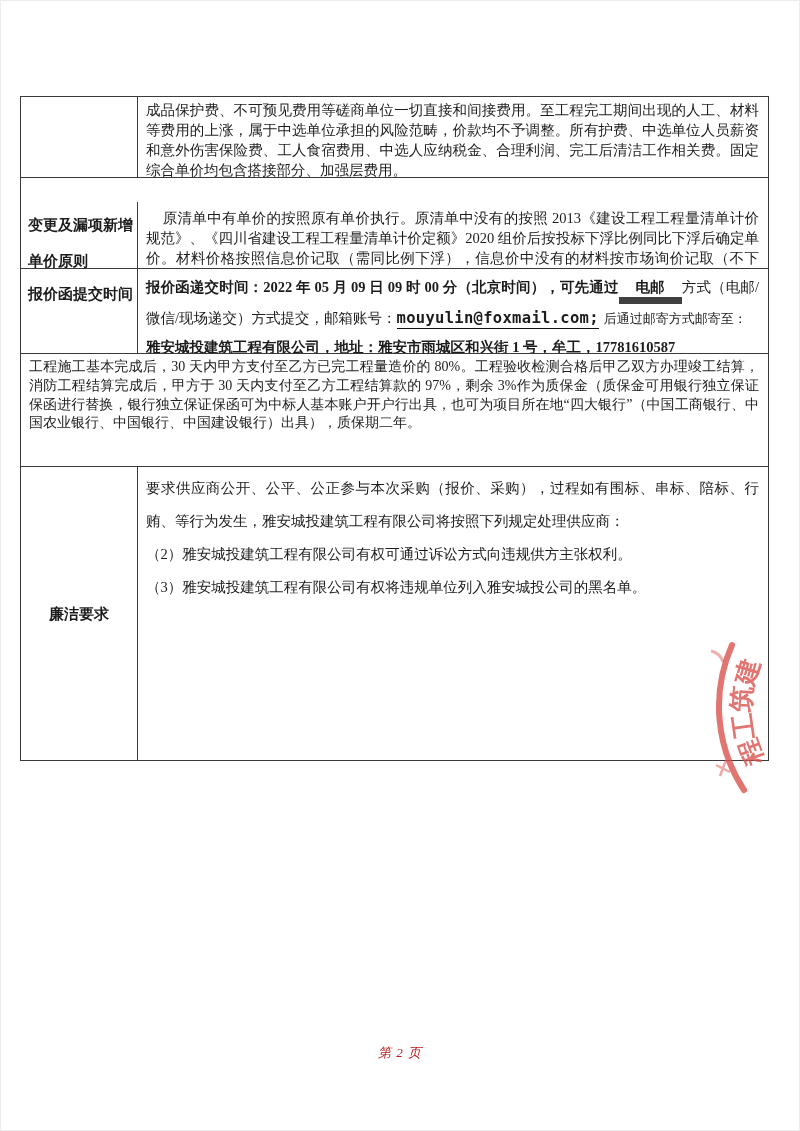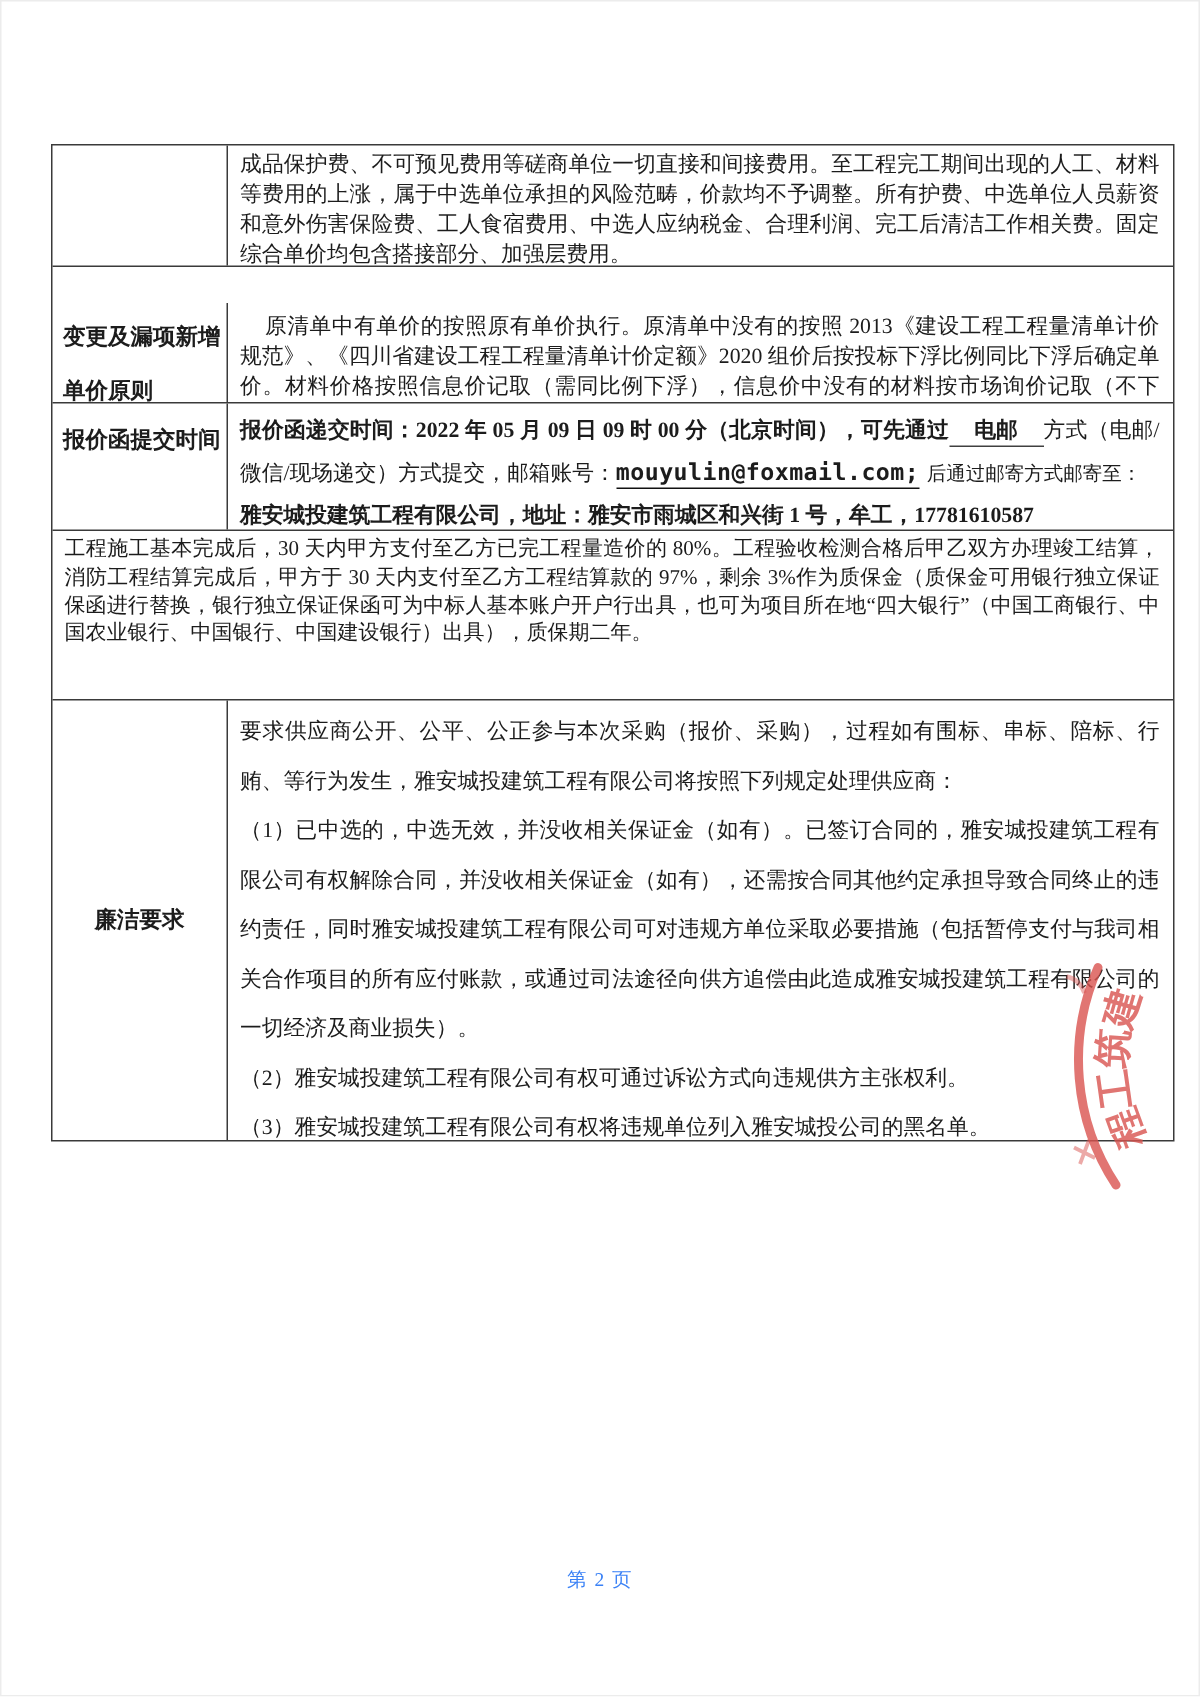--- a/index.html
+++ b/index.html
@@ -4,21 +4,21 @@
 <style>
   html,body { margin:0; padding:0; background:#ffffff; }
   .page {
     position:relative; width:800px; height:1131px; background:#fff;
     font-family:"Liberation Serif","DejaVu Serif",serif;
     color:#1c1c1c; overflow:hidden;
     box-shadow: inset 0 0 0 1px #ececec;
   }
   
   .doc-table {
-    position:absolute; left:34px; top:96px; width:747px;
+    position:absolute; left:20px; top:96px; width:747px;
     border:1px solid #3a3a3a;
   }
   .trow { display:flex; border-bottom:1px solid #3a3a3a; box-sizing:border-box; }
   .trow:last-child { border-bottom:none; }
   .tlabel {
     width:117px; min-width:117px; box-sizing:border-box;
     border-right:1px solid #3a3a3a;
     font-weight:bold; font-size:15px; line-height:22px;
     padding:6px 2px 0 7px;
   }
@@ -34,21 +34,21 @@
   .r2 { height:67px;margin-top:24px; }
   .r2 .tlabel { line-height:36px; padding-top:5px; }
   .r2 .tcontent { font-size:14.5px; line-height:20px; padding-top:6px; }
   .r2 .tcontent p { text-indent:1.15em; }
 
   .r3 { height:85px; }
   .r3 .tlabel { padding-top:14px; }
   .r3 .tcontent { font-size:14.5px; line-height:28px; padding-top:4px; }
   .seg-b { font-weight:bold;margin-top:12px; }
   .u-ext {
-    font-weight:bold; border-bottom:1px solid #404040;
+    font-weight:bold; border-bottom:7px solid #404040;
     padding:0 17px 1px 17px; display:inline-block; line-height:18px;
   }
   .email {
     font-family:"DejaVu Sans Mono","Liberation Mono",monospace;
     font-weight:bold; font-size:15.5px; letter-spacing:.3px;
     border-bottom:1.5px solid #111; padding-bottom:1px;
   }
   .seg-small { font-size:13px; margin-left:5px; }
   .addr {
     font-weight:bold; border-bottom:1px solid #111; padding-bottom:1px;
@@ -69,21 +69,21 @@
   .stamp { position:absolute; left:600px; top:580px; width:200px; height:240px; pointer-events:none; }
   .stamp text {
     font-family:"Liberation Serif","DejaVu Serif",serif;
     font-weight:bold; font-size:26px;
     text-anchor:middle; dominant-baseline:central;
   }
 
   
   .footer {
     position:absolute; left:0; top:1044px; width:100%;
-    text-align:center; font-size:13px; color:#3b82f6; letter-spacing:1px;
+    text-align:center; font-size:13px; color:#b91c1c; letter-spacing:1px;font-style:italic;
   }
 </style>
 </head>
 <body>
 
 <div class="page">
 
   <div class="doc-table">
 
     <div class="trow r1">
@@ -115,21 +115,20 @@
     <div class="trow r4">
       <div class="tcontent">
         <p>工程施工基本完成后，30 天内甲方支付至乙方已完工程量造价的 80%。工程验收检测合格后甲乙双方办理竣工结算，消防工程结算完成后，甲方于 30 天内支付至乙方工程结算款的 97%，剩余 3%作为质保金（质保金可用银行独立保证保函进行替换，银行独立保证保函可为中标人基本账户开户行出具，也可为项目所在地“四大银行”（中国工商银行、中国农业银行、中国银行、中国建设银行）出具），质保期二年。</p>
       </div>
     </div>
 
     <div class="trow r5">
       <div class="tlabel">廉洁要求</div>
       <div class="tcontent">
         <p>要求供应商公开、公平、公正参与本次采购（报价、采购），过程如有围标、串标、陪标、行贿、等行为发生，雅安城投建筑工程有限公司将按照下列规定处理供应商：</p>
-        <p>（1）已中选的，中选无效，并没收相关保证金（如有）。已签订合同的，雅安城投建筑工程有限公司有权解除合同，并没收相关保证金（如有），还需按合同其他约定承担导致合同终止的违约责任，同时雅安城投建筑工程有限公司可对违规方单位采取必要措施（包括暂停支付与我司相关合作项目的所有应付账款，或通过司法途径向供方追偿由此造成雅安城投建筑工程有限公司的一切经济及商业损失）。</p>
         <p>（2）雅安城投建筑工程有限公司有权可通过诉讼方式向违规供方主张权利。</p>
         <p>（3）雅安城投建筑工程有限公司有权将违规单位列入雅安城投公司的黑名单。</p>
       </div>
     </div>
 
   </div>
 
   <svg class="stamp" viewBox="600 580 200 240" aria-hidden="true">
     <path d="M 732 645 A 152 152 0 0 0 744 790" fill="none" stroke-width="6" stroke-linecap="round" opacity="0.8" stroke="#d9534f"></path>
     <g opacity="0.8">

